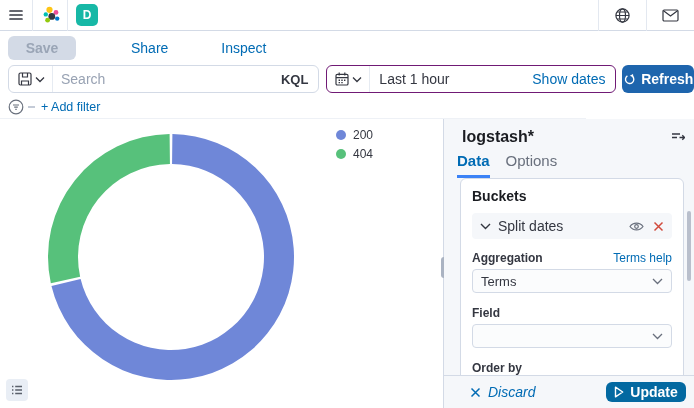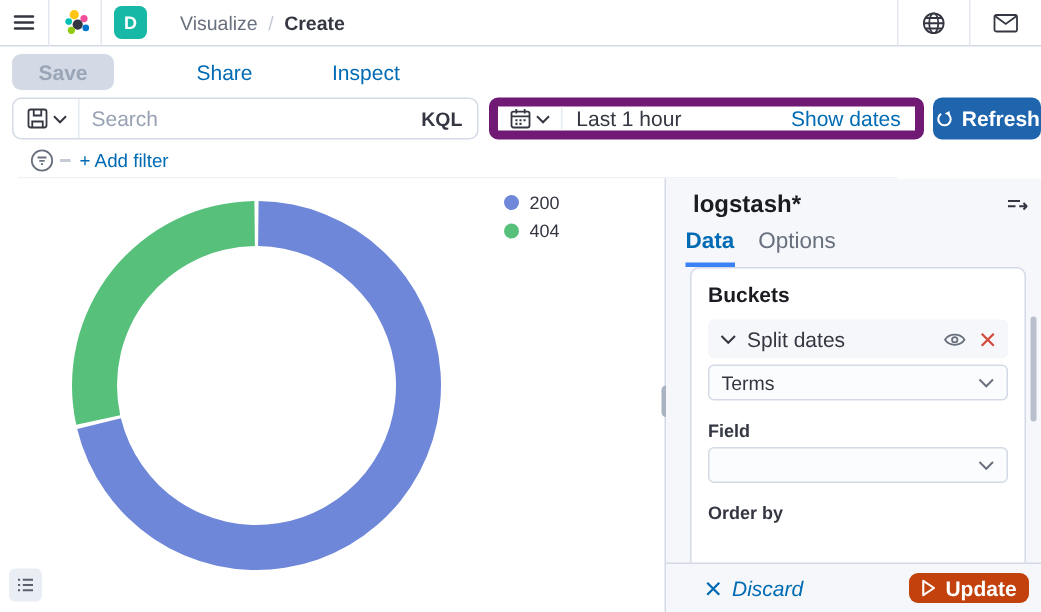--- a/index.html
+++ b/index.html
@@ -36,33 +36,33 @@
   
   .querybar { position:absolute; left:0; top:64px; width:694px; height:30px; display:flex; align-items:center; }
   .search-box { margin-left:8px; width:322px; height:28px; background:#fff; border:1px solid #d3dae6;
                 border-radius:6px; display:flex; align-items:center; overflow:hidden; }
   .sq-prefix { display:flex; align-items:center; gap:3px; padding:0 7px 0 9px; height:100%;
                border-right:1px solid #e6ebf2; cursor:pointer; }
   .search-input { flex:1; border:none; outline:none; font-size:14px; padding:0 8px;
                   color:#343741; font-family:"Liberation Sans",sans-serif; background:transparent; }
   .search-input::placeholder { color:#98a2b3; }
   .kql-btn { font-size:13px; font-weight:600; color:#343741; padding:0 10px; cursor:pointer; }
-  .date-box { margin-left:7px; width:300px; height:28px; background:#fff; border:6px solid #701a75;
+  .date-box { margin-left:7px; width:300px; height:28px; background:#fff; border:1px solid #701a75;
               border-radius:6px; display:flex; align-items:center; overflow:hidden; }
   .date-prefix { display:flex; align-items:center; gap:3px; padding:0 7px 0 8px; height:100%;
                  border-right:1px solid #e6ebf2; cursor:pointer; }
   .date-val { font-size:14px; color:#343741; padding-left:9px; cursor:pointer; }
   .show-dates { margin-left:auto; font-size:14px; color:#006bb4; padding-right:10px; cursor:pointer; }
   .refresh-btn { margin-left:6px; width:74px; height:28px; border:none; border-radius:6px;
                  background:#1e65ad; color:#fff; font-size:14px; font-weight:600;
                  font-family:"Liberation Sans",sans-serif; display:flex; align-items:center;
                  justify-content:center; gap:5px; cursor:pointer; }
 
   
-  .filterbar { position:absolute; left:12px; top:95px; width:586px; height:24px; display:flex;
+  .filterbar { position:absolute; left:0; top:95px; width:586px; height:24px; display:flex;
                align-items:center; border-bottom:1px solid #eef1f6; }
   .filter-circle { margin-left:8px; cursor:pointer; display:flex; }
   .filter-dash { width:7px; height:2px; background:#c4cbd7; margin-left:4px; }
   .add-filter { margin-left:6px; font-size:12.5px; color:#006bb4; cursor:pointer; }
 
   
   .chart-area { position:absolute; left:0; top:119px; width:443px; height:289px; background:#fff; }
   #donut { position:absolute; left:47px; top:14px; }
   .legend { position:absolute; left:336px; top:9px; display:flex; flex-direction:column; gap:5px; }
   .legend-item { display:flex; align-items:center; gap:7px; cursor:pointer; }
@@ -98,21 +98,21 @@
   .select { margin-top:4px; height:24px; background:#fbfcfd; border:1px solid #d3dae6; border-radius:4px;
             display:flex; align-items:center; padding:0 8px; cursor:pointer; }
   .select-value { font-size:13px; color:#343741; }
   .select .chev { margin-left:auto; display:flex; }
   .sb-scrollbar { position:absolute; left:243px; top:92px; width:4px; height:70px; border-radius:2px;
                   background:#98a2b3; opacity:.65; cursor:grab; }
   .sb-footer { position:absolute; left:0; right:0; bottom:0; height:33px; border-top:1px solid #d3dae6;
                background:#f5f7fa; display:flex; align-items:center; padding:0 8px 0 26px; }
   .discard { display:flex; align-items:center; gap:7px; color:#006bb4; font-size:14px; cursor:pointer;font-style:italic; }
   .update-btn { margin-left:auto; width:80px; height:20px; border:none; border-radius:6px;
-                background:#c2410c; color:#fff; font-size:14px; font-weight:600;
+                background:#0369a1; color:#fff; font-size:14px; font-weight:600;
                 font-family:"Liberation Sans",sans-serif; display:flex; align-items:center;
                 justify-content:center; gap:6px; cursor:pointer; }
   svg { display:block; }
 </style>
 </head>
 <body>
 
 <div id="app">
 
   <div class="hdr">
@@ -131,25 +131,20 @@
           <circle cx="14" cy="7.4" r="2.4" fill="#f04e98"></circle>
           <circle cx="3.8" cy="9.4" r="2.2" fill="#00bfb3"></circle>
           <circle cx="9.8" cy="11.4" r="3.4" fill="#343741"></circle>
           <circle cx="15.2" cy="13.6" r="2.2" fill="#0077cc"></circle>
           <circle cx="5.6" cy="15.2" r="2.4" fill="#93c90e"></circle>
         </svg>
       </span>
     </div>
     <div class="hdr-sep"></div>
     <div class="space-badge">D</div>
-    <div class="crumbs">
-      <span class="crumb-link">Visualize</span>
-      <span class="crumb-sep">/</span>
-      <span class="crumb-current">Create</span>
-    </div>
     <div class="hdr-right">
       <div class="hdr-sep"></div>
       <div class="hdr-btn hdr-icon">
         <span>
           <svg width="17" height="17" viewBox="0 0 17 17" fill="none" stroke="#343741" stroke-width="1.2">
             <circle cx="8.5" cy="8.5" r="6.6"></circle>
             <ellipse cx="8.5" cy="8.5" rx="3" ry="6.6"></ellipse>
             <path d="M2 8.5h13M3 5h11M3 12h11"></path>
           </svg>
         </span>
@@ -293,20 +288,24 @@
             </svg>
           </span>
           <span>
             <svg width="11" height="11" viewBox="0 0 11 11" stroke="#d14a3c" stroke-width="1.5">
                 <path d="M1.5 1.5 L9.5 9.5 M9.5 1.5 L1.5 9.5"></path>
               </svg>
           </span>
         </span>
       </div>
 
+      <div class="form-label-row">
+        <span class="form-label">Aggregation</span>
+        <span class="form-help">Terms help</span>
+      </div>
       <div class="select">
         <span class="select-value">Terms</span>
         <span class="chev">
           <svg width="11" height="8" viewBox="0 0 11 8" fill="none" stroke="#69707d" stroke-width="1.3">
               <path d="M1 2 L5.5 6.5 L10 2"></path>
             </svg>
         </span>
       </div>
 
       <div class="form-label-row" style="margin-top:13px;">

